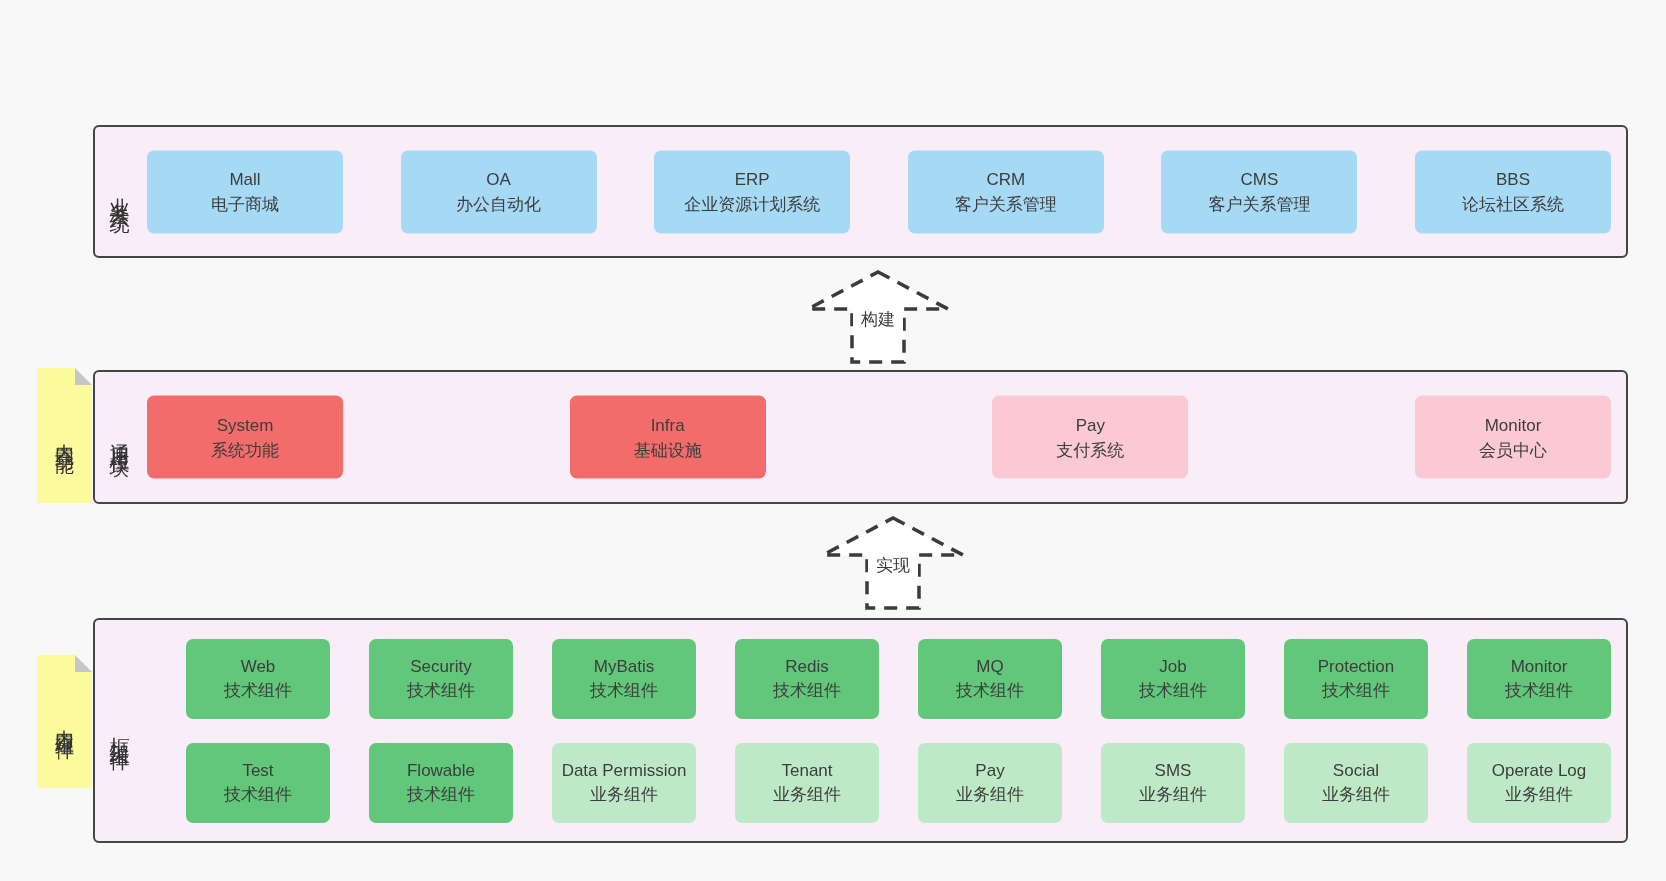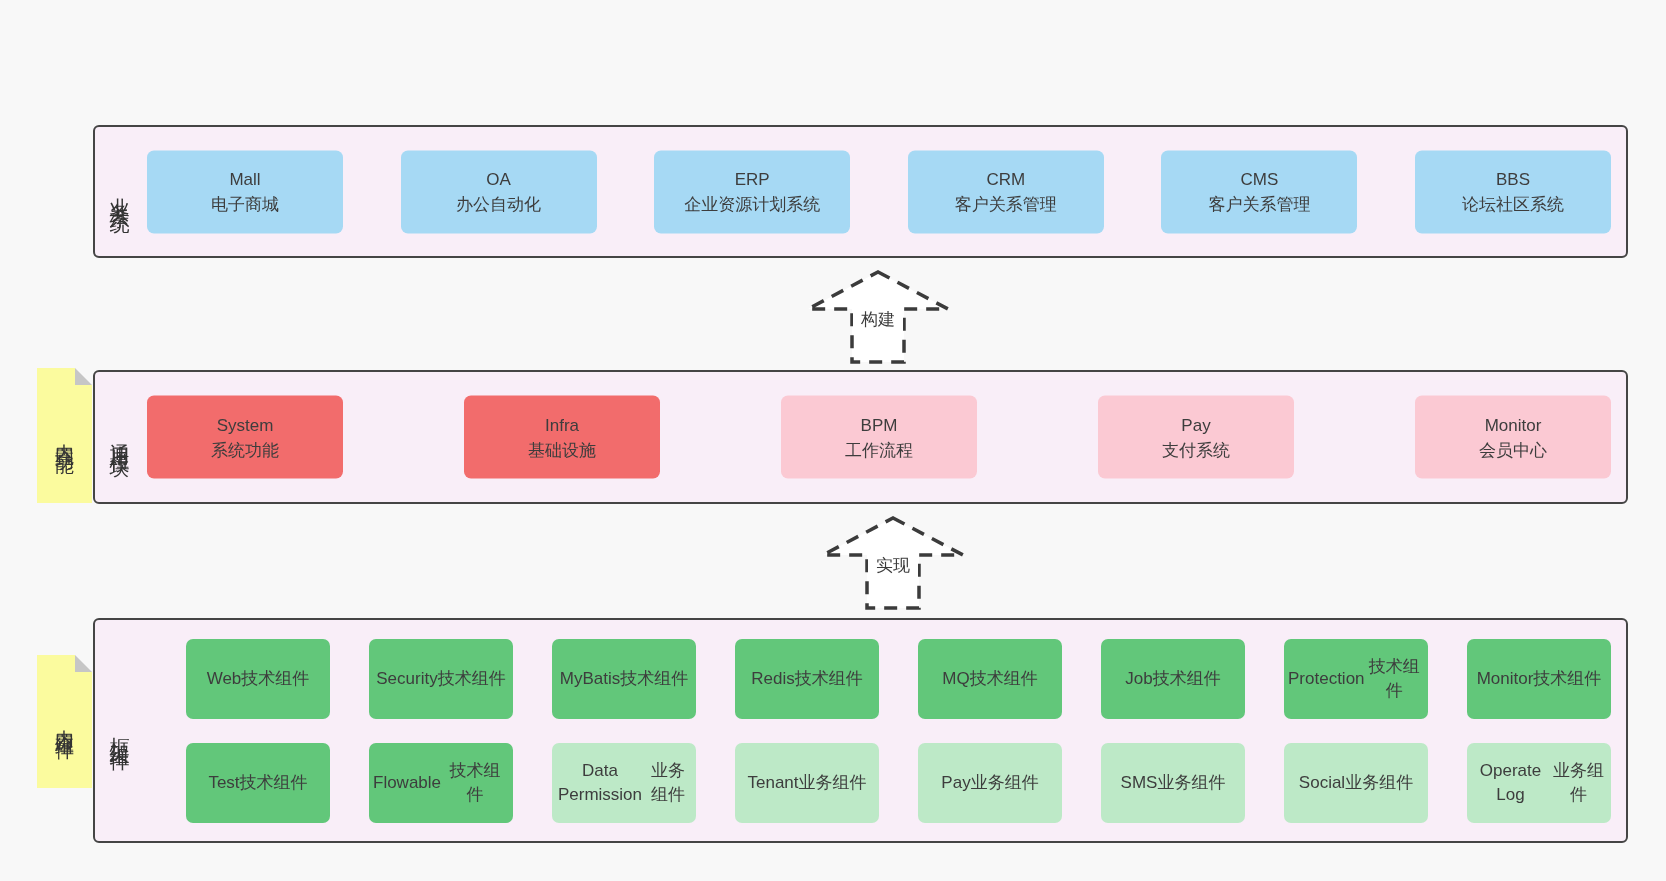--- a/index.html
+++ b/index.html
@@ -40,21 +40,21 @@
     display:flex; justify-content:space-between; align-items:center;
   }
 
   .bigbox {
     width:196px; height:83px; border-radius:7px;
     display:flex; flex-direction:column; justify-content:center; align-items:center;
     text-align:center; font-size:17px; line-height:25px; color:#3d3d3d;
   }
   .smallbox {
     width:150px; height:80px; border-radius:7px;
-    display:flex; flex-direction:row; justify-content:center; align-items:center;
+    display:flex; flex-direction:column; justify-content:center; align-items:center;
     text-align:center; font-size:17px; line-height:24px; color:#3d3d3d;
     padding:0 4px; box-sizing:border-box;margin-left:39px;
   }
   .blue       { background:#a6d9f4; }
   .red        { background:#f26c6c;text-align:right; }
   .pink       { background:#fbc9d3; }
   .green      { background:#62c77a; }
   .lightgreen { background:#bde9c7; }
 
   .sticky {
@@ -137,24 +137,20 @@
     <div class="box-row">
       <div class="bigbox red">
         <div>System</div>
         <div>系统功能</div>
       </div>
       <div class="bigbox red">
         <div>Infra</div>
         <div>基础设施</div>
       </div>
       <div class="bigbox pink">
-        <div>BPM</div>
-        <div>工作流程</div>
-      </div>
-      <div class="bigbox pink">
         <div>Pay</div>
         <div>支付系统</div>
       </div>
       <div class="bigbox pink">
         <div>Monitor</div>
         <div>会员中心</div>
       </div>
     </div>
   </div>
 

